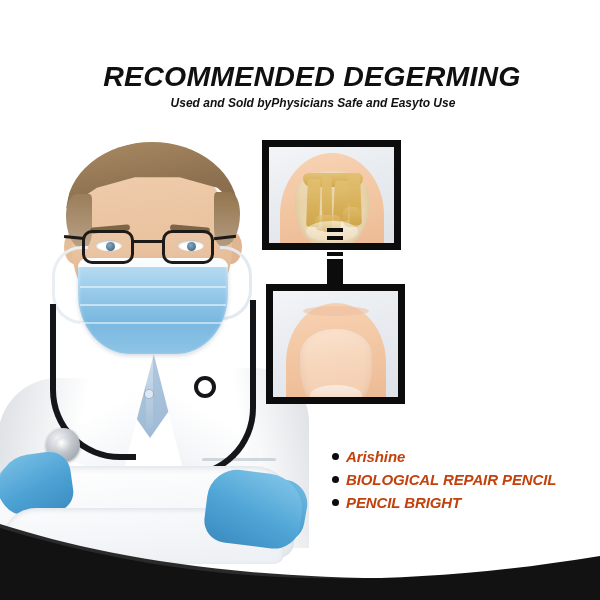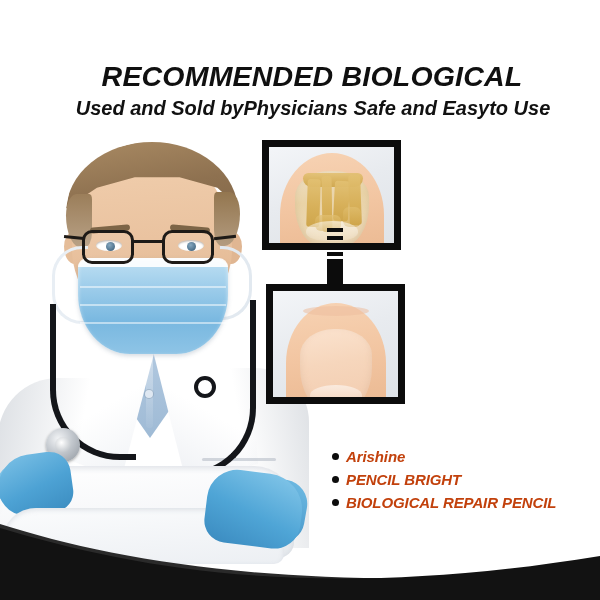--- a/index.html
+++ b/index.html
@@ -35,21 +35,21 @@
     font-weight: bold;
     font-style: italic;
     letter-spacing: 0.2px;
     color: #101010;
     line-height: 1.05;
     white-space: nowrap;
     padding-left: 24px;
   }
   .subheadline {
     font-family: "Liberation Sans", sans-serif;
-    font-size: 20px;
+    font-size: 12px;
     font-weight: bold;
     font-style: italic;
     color: #111111;
     line-height: 1.1;
     margin-top: 5px;
     white-space: nowrap;
     padding-left: 26px;
   }
 
   
@@ -689,21 +689,21 @@
 
     <div class="doc-arm"></div>
     <div class="glove-l-fingers"></div>
     <div class="glove-l"></div>
     <div class="doc-arm2"></div>
     <div class="glove-r-cuff"></div>
     <div class="glove-r"></div>
   </div>
 
   <div class="headline-block">
-    <div class="headline">RECOMMENDED BIOLOGICAL</div>
+    <div class="headline">RECOMMENDED DEGERMING</div>
     <div class="subheadline">Used and Sold byPhysicians Safe and Easyto Use</div>
   </div>
 
   <div class="nail-frame before">
     <div class="nail-bg"></div>
     <div class="thumb before-thumb">
       <div class="nail-plate before-plate">
         <div class="streak cap"></div>
         <div class="streak s1"></div>
         <div class="streak s2"></div>
@@ -735,25 +735,25 @@
     </div>
   </div>
 
   <div class="features">
     <div class="feature-row">
       <div class="feature-bullet"></div>
       <div class="feature-text">Arishine</div>
     </div>
     <div class="feature-row">
       <div class="feature-bullet"></div>
-      <div class="feature-text">PENCIL BRIGHT</div>
+      <div class="feature-text">BIOLOGICAL REPAIR PENCIL</div>
     </div>
     <div class="feature-row">
       <div class="feature-bullet"></div>
-      <div class="feature-text">BIOLOGICAL REPAIR PENCIL</div>
+      <div class="feature-text">PENCIL BRIGHT</div>
     </div>
   </div>
 
   <svg class="swoosh" viewBox="0 0 600 90" preserveAspectRatio="none">
     <path d="M0,14 C120,52 300,84 600,60 L600,90 L0,90 Z" fill="#2a2a2a"></path>
     <path d="M0,18 C140,60 320,92 600,46 L600,90 L0,90 Z" fill="#121212"></path>
   </svg>
 
 </div>
 

